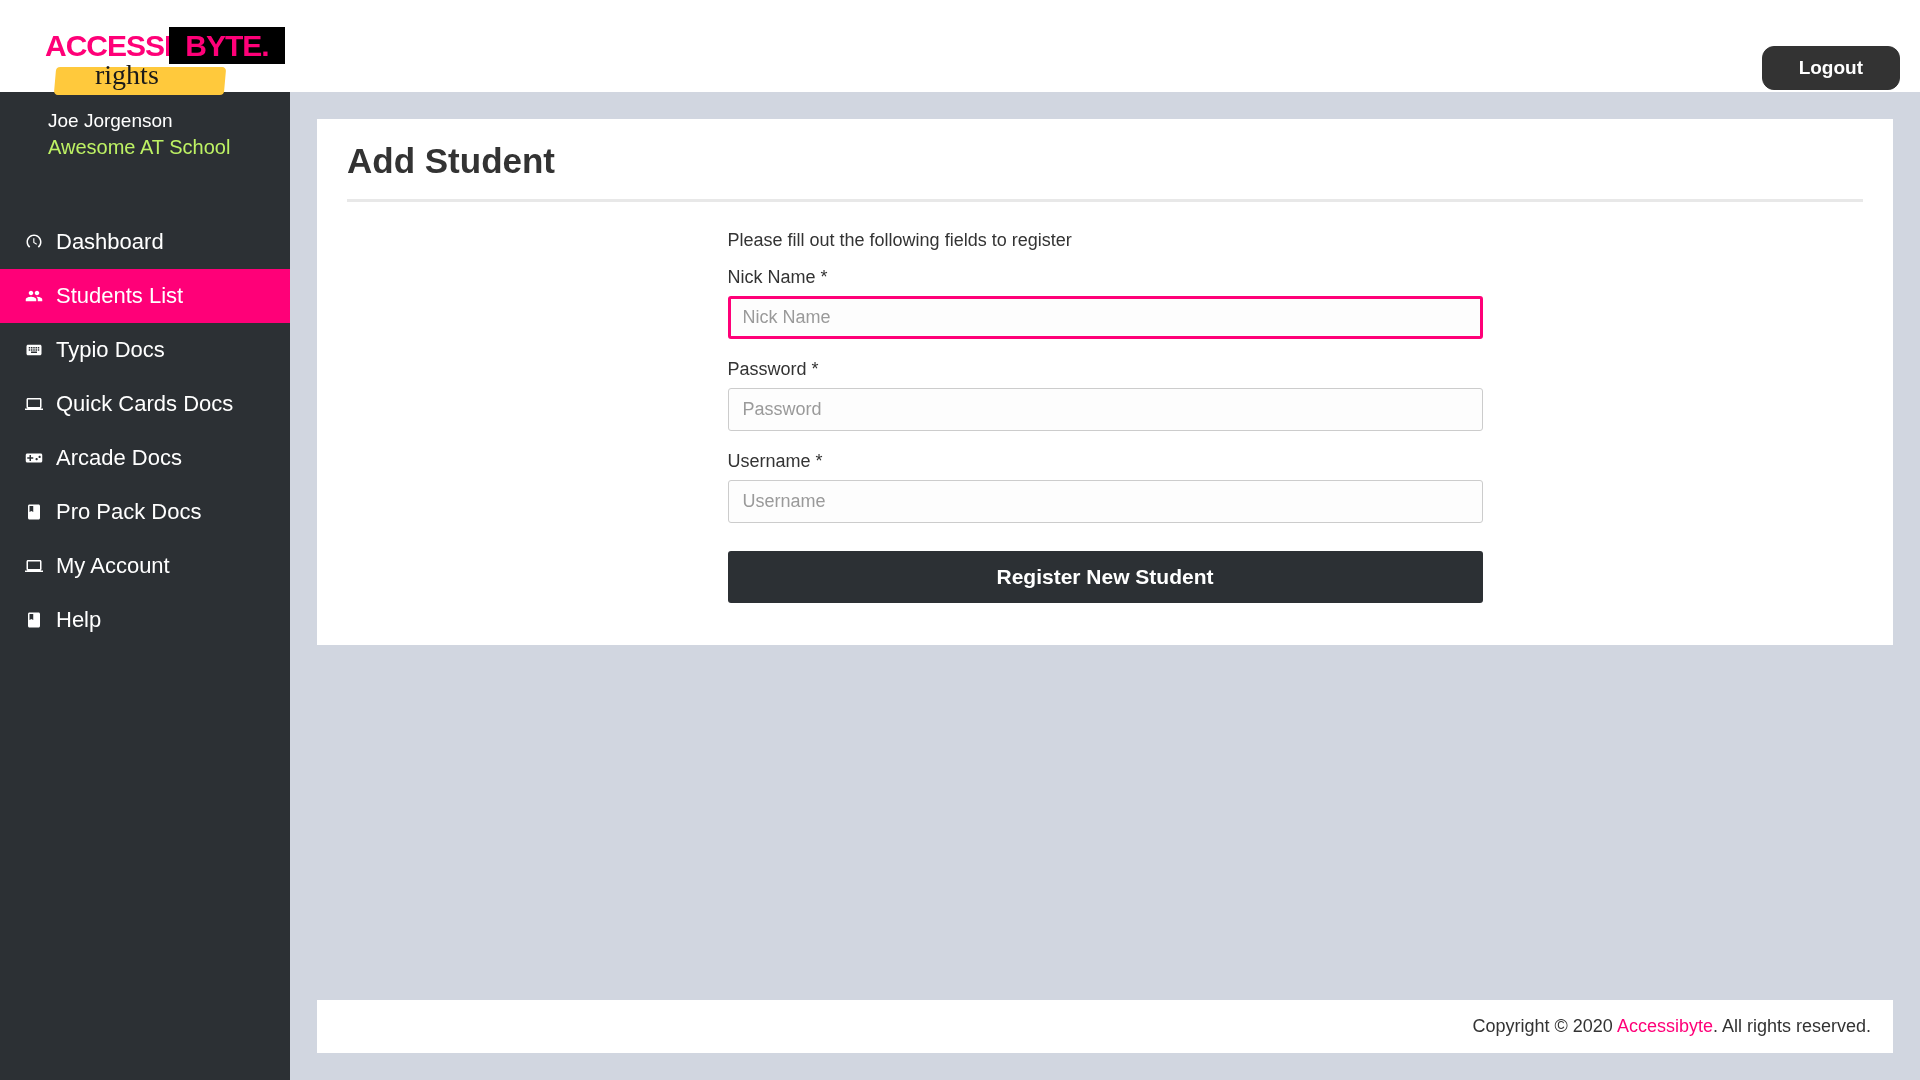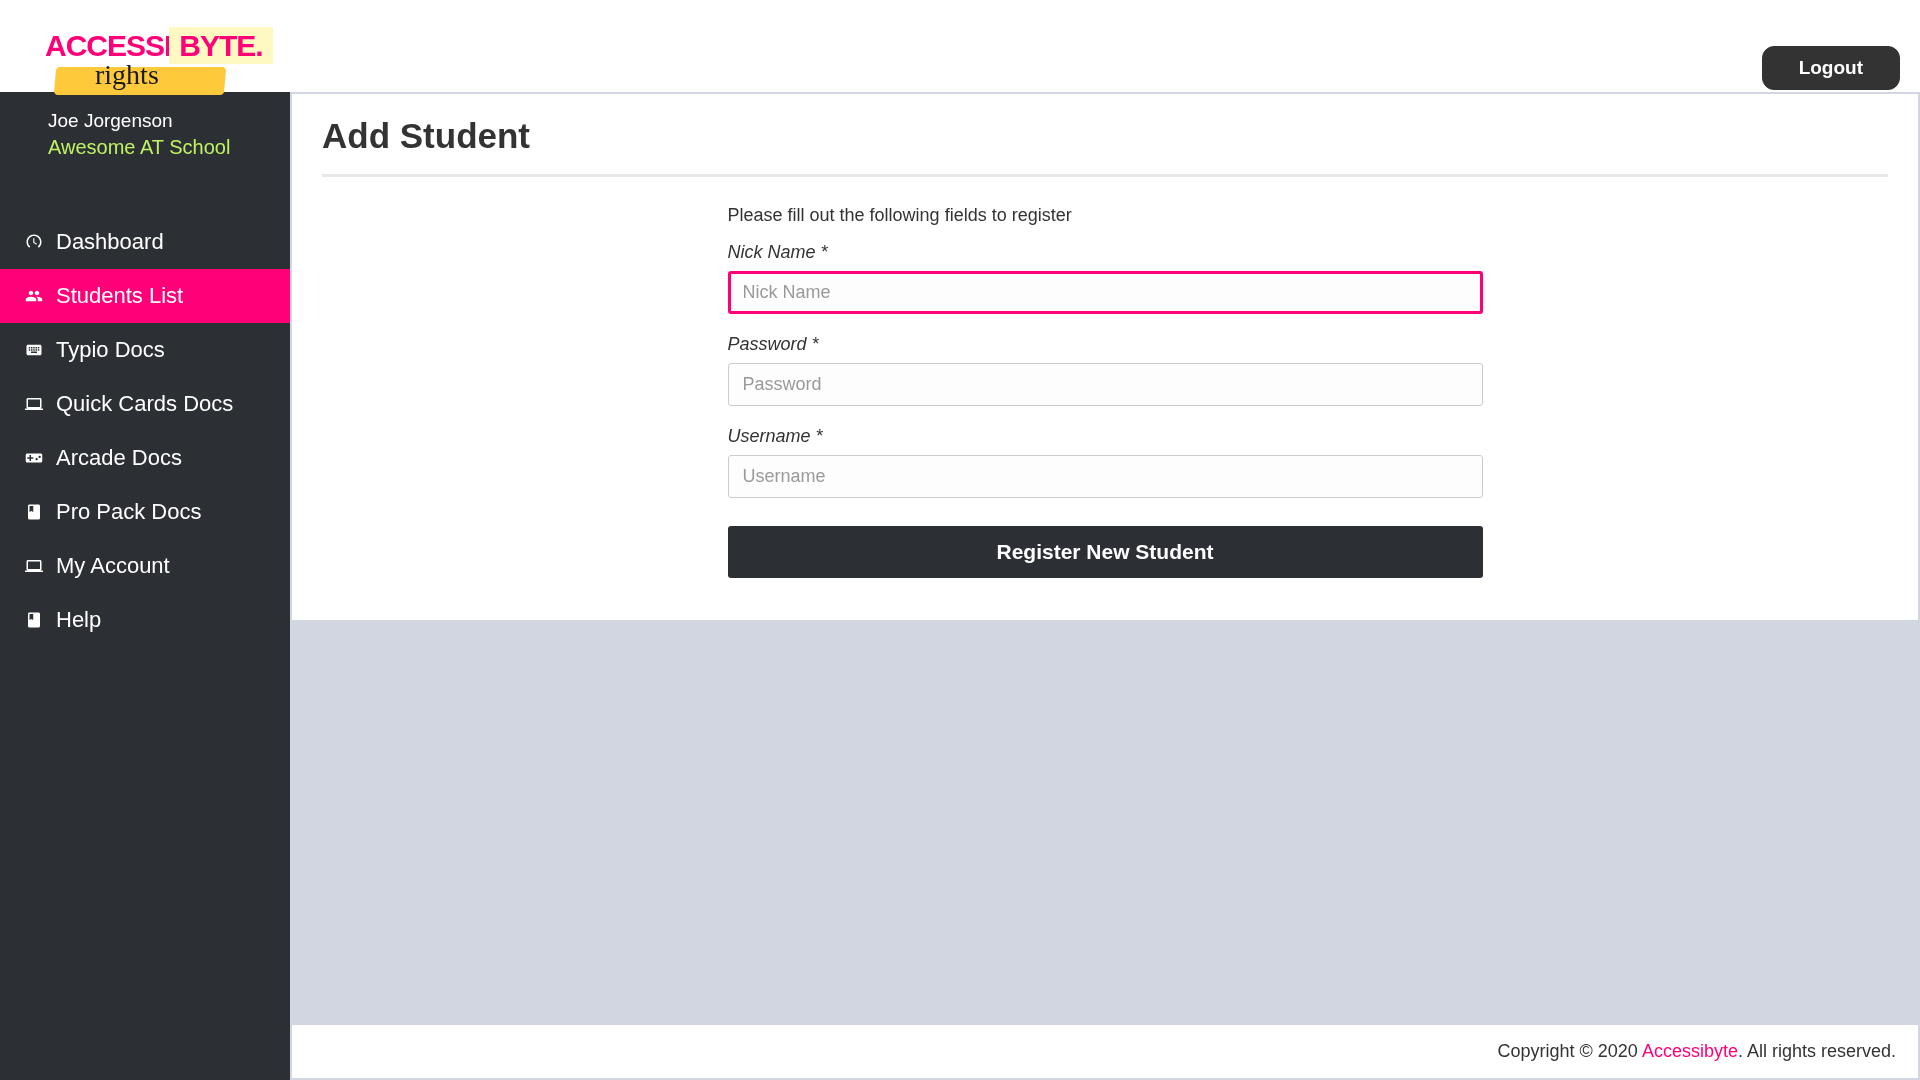--- a/index.html
+++ b/index.html
@@ -1,47 +1,47 @@
 <!DOCTYPE html>
 <html><head>
   <meta charset="utf-8">
   <style>
     * { margin: 0; padding: 0; box-sizing: border-box; }
     body { font-family: 'Segoe UI', Arial, sans-serif; background: #d1d6e0; width: 1920px; height: 1080px; overflow: hidden; }
     
     .header { background: #ffffff; height: 92px; display: flex; align-items: center; justify-content: space-between; padding: 0 20px 0 0; }
     .logo { display: flex; align-items: center; margin-left: 45px; position: relative; }
     .logo-text-main { font-family: 'Arial Black', sans-serif; font-weight: 900; font-size: 30px; color: #ff0078; letter-spacing: -1px; position: relative; z-index: 2; }
-    .logo-text-byte { background: #fef9c3; color: #ff0078; padding: 2px 10px; margin-left: -2px; }
+    .logo-text-byte { background: #000000; color: #ff0078; padding: 2px 16px; margin-left: -2px; }
     .logo-text-online { font-family: 'Brush Script MT', cursive; font-size: 28px; color: #1a1a1a; position: absolute; top: 30px; left: 50px; z-index: 2; }
     .logo-swoosh { position: absolute; top: 38px; left: 10px; width: 170px; height: 28px; background: #ffc93c; z-index: 1; border-radius: 4px; transform: skewX(-5deg); }
     
     .logout-btn { background: #333333; color: #ffffff; border: 1px solid #333; padding: 10px 36px; font-size: 19px; font-weight: bold; cursor: pointer; border-radius: 12px; margin-top: 44px; }
     
     .main-layout { display: flex; height: calc(100% - 92px); }
     
     .sidebar { width: 290px; background: #2c3034; color: #ffffff; display: flex; flex-direction: column; }
     .user-info { padding: 18px 20px 26px 48px; }
     .user-name { font-size: 19px; color: #ffffff; }
     .user-school { font-size: 20px; color: #bef264; margin-top: 4px; }
     
     .nav-list { list-style: none; margin-top: 30px; }
     .nav-item { padding: 14px 20px 14px 22px; display: flex; align-items: center; font-size: 22px; cursor: pointer; }
     .nav-item.active { background: #ff0078; }
     .nav-icon { width: 24px; height: 20px; margin-right: 10px; display: inline-flex; align-items: center; justify-content: center; }
     
-    .content-area { flex: 1; padding: 2px; display: flex; flex-direction: column; }
+    .content-area { flex: 1; padding: 27px; display: flex; flex-direction: column; }
     .content-card { background: #ffffff; padding: 22px 30px 42px 30px; }
     .page-title { font-size: 35px; font-weight: bold; color: #333333; margin-bottom: 18px; }
     .title-divider { height: 3px; background: #e8e8e8; margin-bottom: 28px; }
     
     .form-container { max-width: 755px; margin: 0 auto; }
     .form-instruction { font-size: 18px; color: #333333; margin-bottom: 16px; }
     .form-group { margin-bottom: 20px; }
-    .form-label { display: block; font-size: 18px; color: #333333; margin-bottom: 8px; font-style: italic; }
+    .form-label { display: block; font-size: 18px; color: #333333; margin-bottom: 8px; }
     .form-input { width: 100%; padding: 10px 14px; font-size: 18px; border: 1px solid #cccccc; border-radius: 3px; background: #fdfdfd; }
     .form-input::placeholder { color: #9a9a9a; }
     .form-input.focused { border: 3px solid #ff0078; padding: 8px 12px; outline: none; }
     
     .submit-btn { width: 100%; background: #2c3034; color: #ffffff; border: none; padding: 14px; font-size: 21px; font-weight: bold; cursor: pointer; border-radius: 3px; margin-top: 8px; }
     
     .footer { background: #ffffff; padding: 16px 22px; text-align: right; font-size: 18px; color: #333333; margin-top: auto; }
     .footer-link { color: #ff0078; text-decoration: none; }
     
     .icon-svg { width: 22px; height: 18px; fill: currentColor; }

